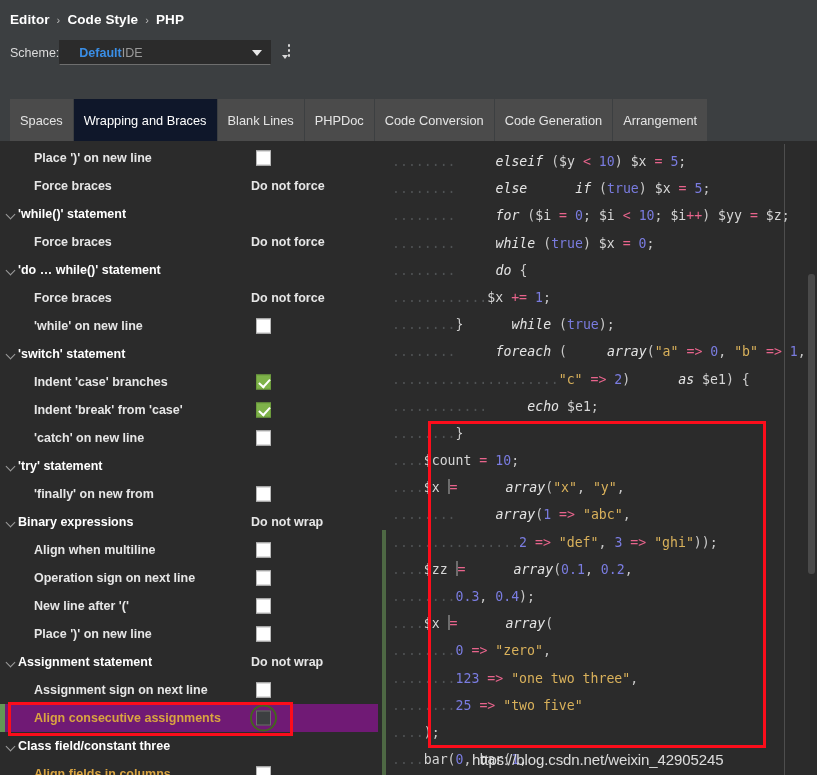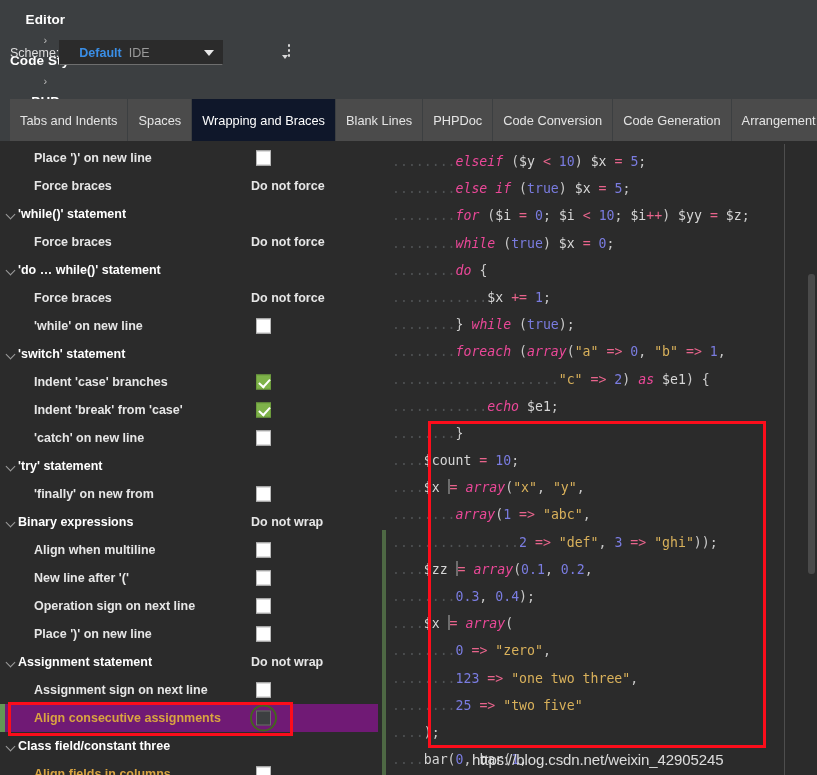--- a/index.html
+++ b/index.html
@@ -12,33 +12,32 @@
   }
   #root { position: relative; width: 817px; height: 775px; background: #3c3f41; }
 
   
   .header { position: absolute; left: 0; top: 0; width: 817px; height: 92px; background: #3c3f41; }
   .breadcrumb {
     position: absolute; left: 10px; top: 12px;
     font-size: 13.5px; font-weight: bold; color: #ffffff;
     display: flex; align-items: center; gap: 7px;
     letter-spacing: .1px;
-    flex-direction: column;
   }
   .crumb-sep { color: #bbbbbb; font-weight: normal; font-size: 11px; }
 
   .scheme-row { position: absolute; left: 10px; top: 40px; display: flex; align-items: center; }
   .scheme-label { font-size: 12.5px; color: #dcdcdc; margin-right: 0; }
   .scheme-combo {
-    position: relative; width: 164px; height: 25px; background: #2b2b2b;
+    position: relative; width: 212px; height: 25px; background: #2b2b2b;
     border: 1px solid #2b2b2b; border-bottom: 1px solid #6e6e6e;
     display: flex; align-items: center; padding: 0 6px;
   }
   .scheme-value { font-size: 12.5px; font-weight: bold; color: #3a8ee6; margin-left: 13px; }
-  .scheme-sub { font-size: 12.5px; color: #9a9a9a; margin-left: 7px; }
+  .scheme-sub { font-size: 12.5px; color: #9a9a9a; }
   .combo-arrow {
     position: absolute; right: 8px; top: 50%; transform: translateY(-50%);
     width: 0; height: 0; border-left: 5px solid transparent; border-right: 5px solid transparent;
     border-top: 6px solid #e8e8e8;
   }
   .kebab { position: absolute; left: 282px; top: 44px; width: 14px; height: 18px; cursor: pointer; }
   .kebab i { display: block; width: 2.5px; height: 2.5px; background: #d8d8d8; margin: 0 auto 2.5px; border-radius: 50%; }
   .kebab .kb-arrow {
     width: 0; height: 0; margin: 1px auto 0;
     border-left: 3px solid transparent; border-right: 3px solid transparent; border-top: 4px solid #d8d8d8;
@@ -113,21 +112,21 @@
   .margin-guide { position: absolute; left: 406px; top: 0; width: 1px; height: 631px; background: #4e4e4e; }
   .scrollbar-track { position: absolute; right: 0; top: 0; width: 11px; height: 631px; background: #2b2b2b; }
   .scrollbar-thumb { position: absolute; right: 2px; top: 130px; width: 7px; height: 300px; background: #4a4a4a; border-radius: 3px; }
 
   .code {
     position: absolute; left: 14px; top: 4px; width: 420px;
     font-family: "DejaVu Sans Mono", "Liberation Mono", monospace;
     font-size: 13.2px; line-height: 27.2px; white-space: pre;
   }
   .code .ln { height: 27.2px; }
-  .kw   { color: #ec4899; font-style: italic; }
+  .kw   { color: #e5e5e5; font-style: italic; margin-left: 40px; }
   .var  { color: #d6d6d6; }
   .num  { color: #7a7ce0; }
   .str  { color: #d9b15b; }
   .op   { color: #e8648c; }
   .pn   { color: #c9c9c9; }
   .ws   { color: #4f5254; }
   .cursorbar { display: inline-block; width: 2px; height: 15px; background: #6d6d6d; vertical-align: -2px; }
 
   .watermark {
     position: absolute; left: 472px; top: 751px;
@@ -161,23 +160,20 @@
 
     <div class="kebab">
       <i></i>
       <i></i>
       <i></i>
       <span class="kb-arrow"></span>
     </div>
 
     <div class="tabs" id="tabs">
         <div class="tab">
-          <span>Tabs and Indents</span>
-        </div>
-        <div class="tab">
           <span>Spaces</span>
         </div>
         <div class="tab active">
           <span>Wrapping and Braces</span>
         </div>
         <div class="tab">
           <span>Blank Lines</span>
         </div>
         <div class="tab">
           <span>PHPDoc</span>
@@ -251,25 +247,25 @@
       <div class="srow group">
         <span class="caret"></span>
         <span class="slabel">Binary expressions</span>
         <span class="sval">Do not wrap</span>
       </div>
       <div class="srow child">
         <span class="slabel">Align when multiline</span>
         <span class="cb"></span>
       </div>
       <div class="srow child">
+        <span class="slabel">Operation sign on next line</span>
+        <span class="cb"></span>
+      </div>
+      <div class="srow child">
         <span class="slabel">New line after '('</span>
-        <span class="cb"></span>
-      </div>
-      <div class="srow child">
-        <span class="slabel">Operation sign on next line</span>
         <span class="cb"></span>
       </div>
       <div class="srow child">
         <span class="slabel">Place ')' on new line</span>
         <span class="cb"></span>
       </div>
       <div class="srow group">
         <span class="caret"></span>
         <span class="slabel">Assignment statement</span>
         <span class="sval">Do not wrap</span>

